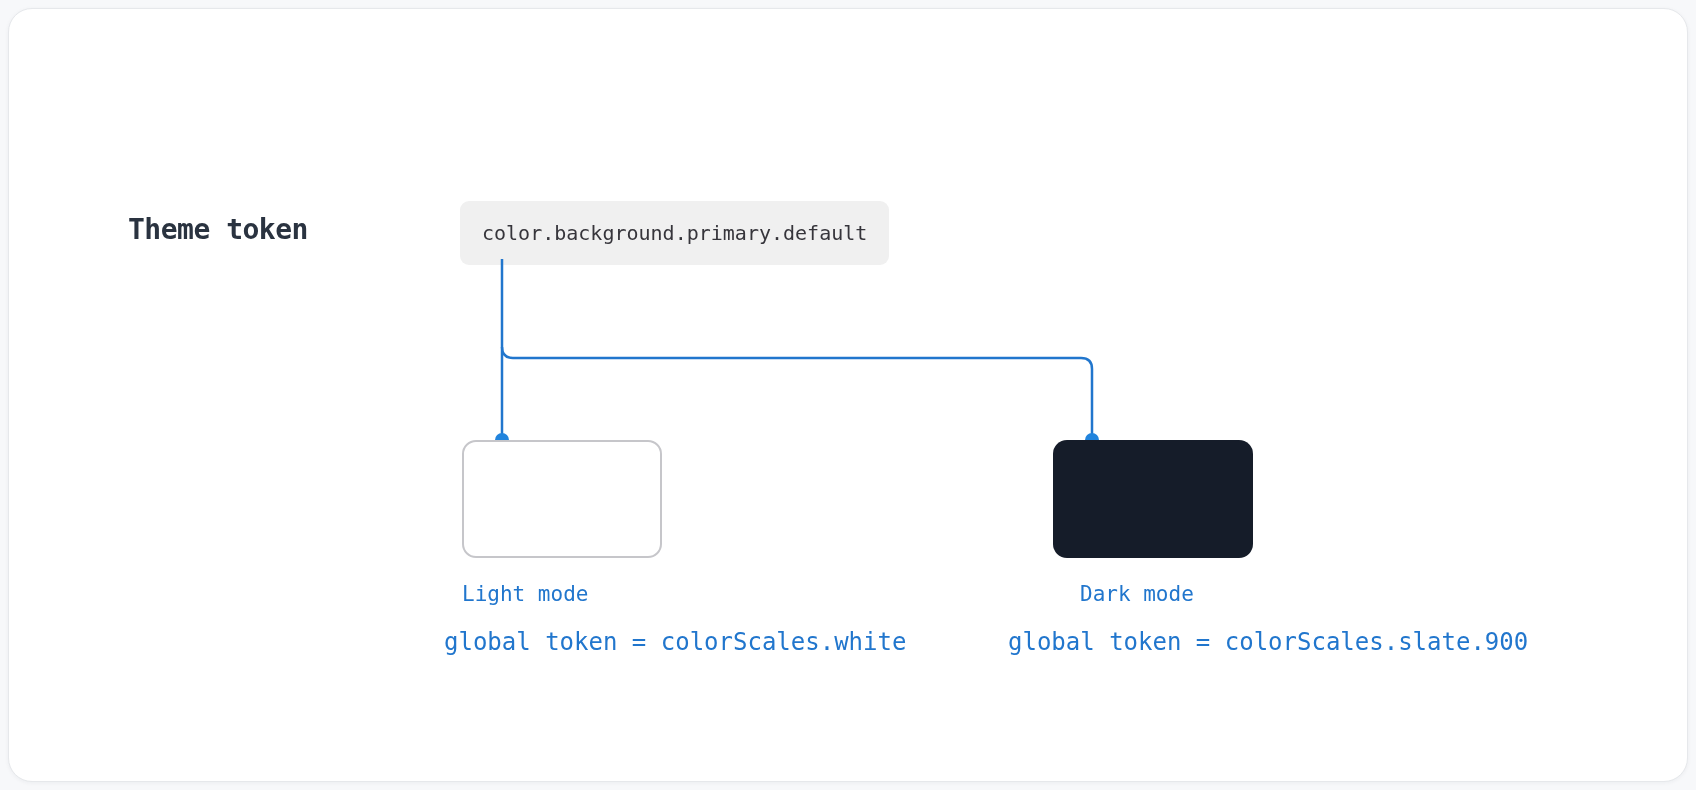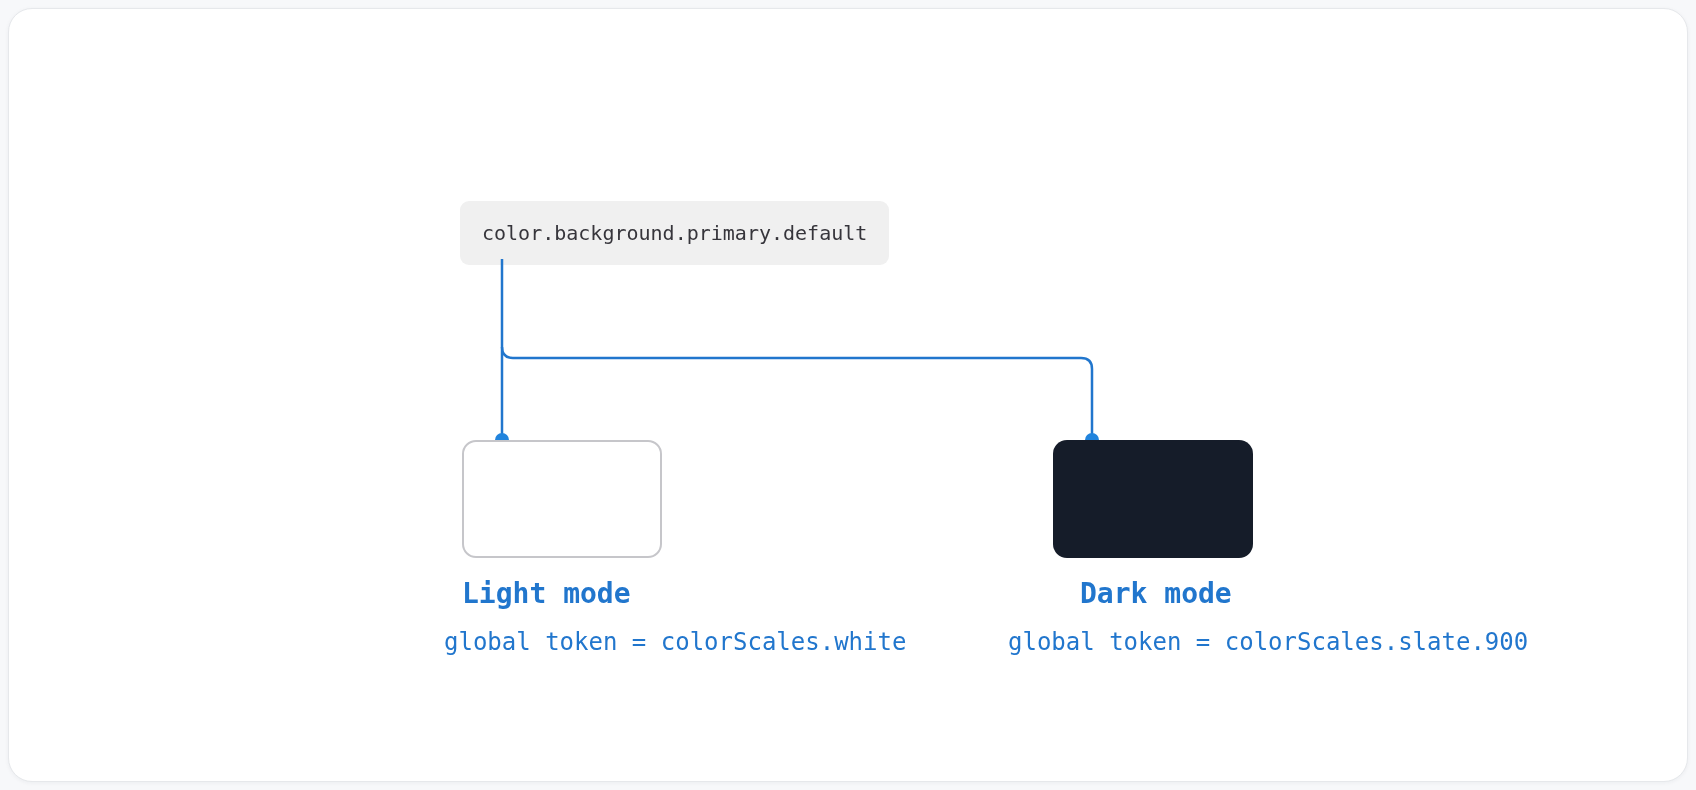--- a/index.html
+++ b/index.html
@@ -75,23 +75,23 @@
     background: #ffffff;
     border: 2px solid var(--light-swatch-border);
   }
   .swatch.dark {
     left: 1053px;
     background: var(--dark-swatch);
   }
   .mode-title {
     position: absolute;
     top: 577px;
-    font-size: 28px;
+    font-size: 21px;
     line-height: 34px;
-    font-weight: 700;
+    font-weight: 400;
     color: var(--accent-blue);
     white-space: nowrap;
     text-align: center;
   }
   .mode-title.light { left: 462px; }
   .mode-title.dark  { left: 1052px; margin-left: 28px; }
   .mode-mapping {
     position: absolute;
     top: 627px;
     font-size: 24px;
@@ -101,20 +101,21 @@
   }
   .mode-mapping.light { left: 444px; }
   .mode-mapping.dark  { left: 1008px; }
 </style>
 </head>
 <body>
 
 <div class="stage">
   <div class="card"></div>
 
+  <div class="row-label token">Theme token</div>
 
   <div class="token-chip">color.background.primary.default</div>
 
   <svg class="connector" width="1696" height="790" viewBox="0 0 1696 790">
     <path d="M502 259 L502 440" fill="none" stroke="var(--accent-blue)" stroke-width="2.5"></path>
     <path d="M502 347 Q502 358 513 358 L1081 358 Q1092 358 1092 369 L1092 440" fill="none" stroke="var(--accent-blue)" stroke-width="2.5"></path>
     <circle cx="502" cy="440" r="7" fill="var(--dot-blue)"></circle>
     <circle cx="1092" cy="440" r="7" fill="var(--dot-blue)"></circle>
   </svg>
 

